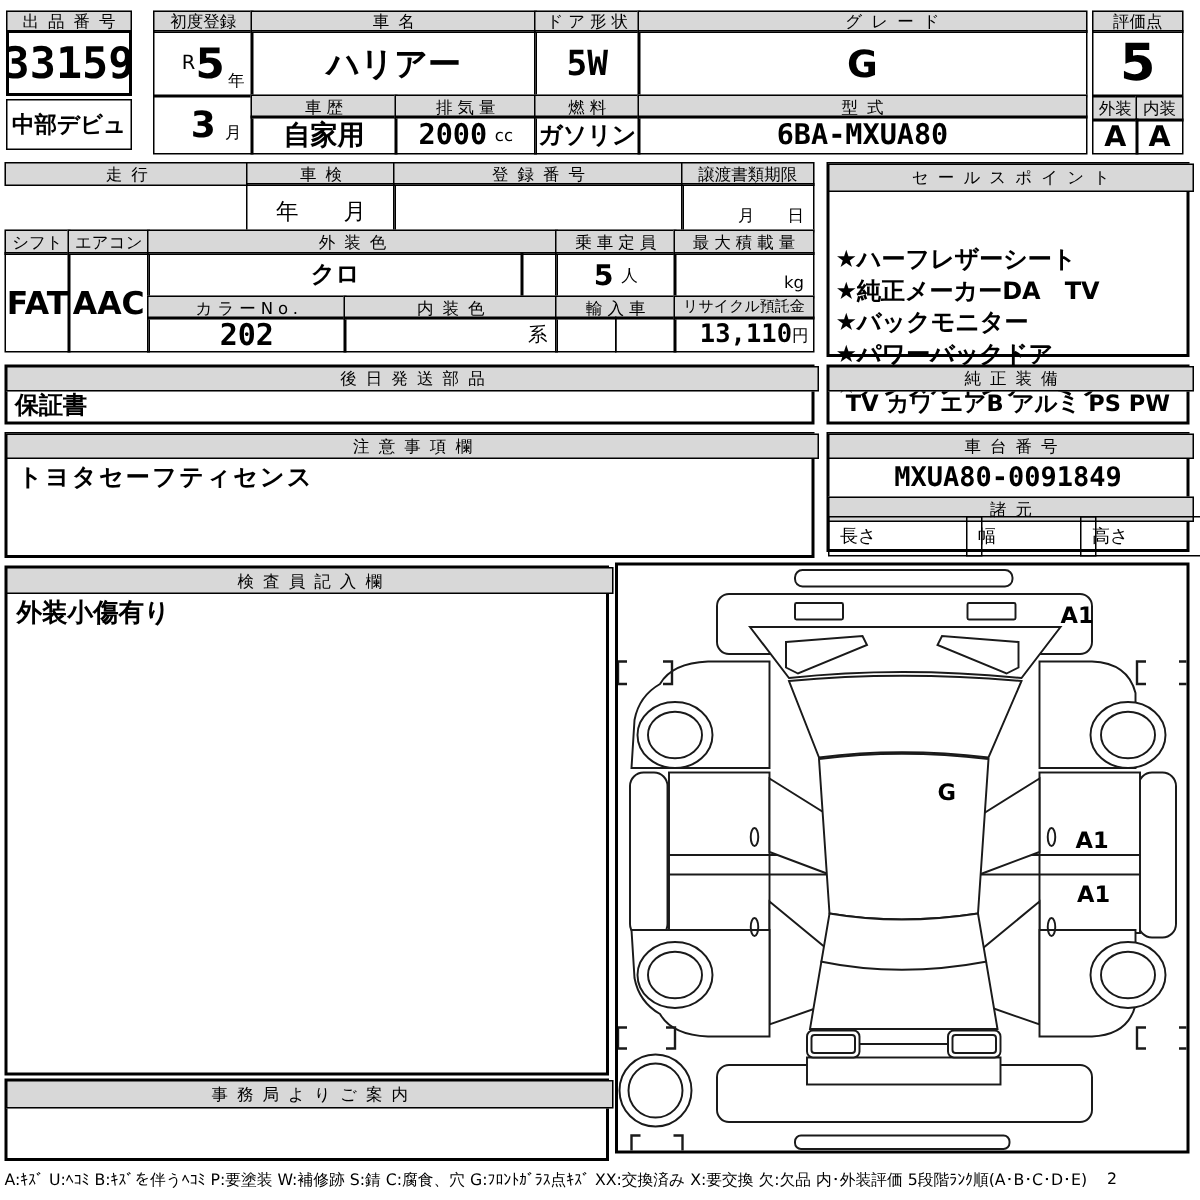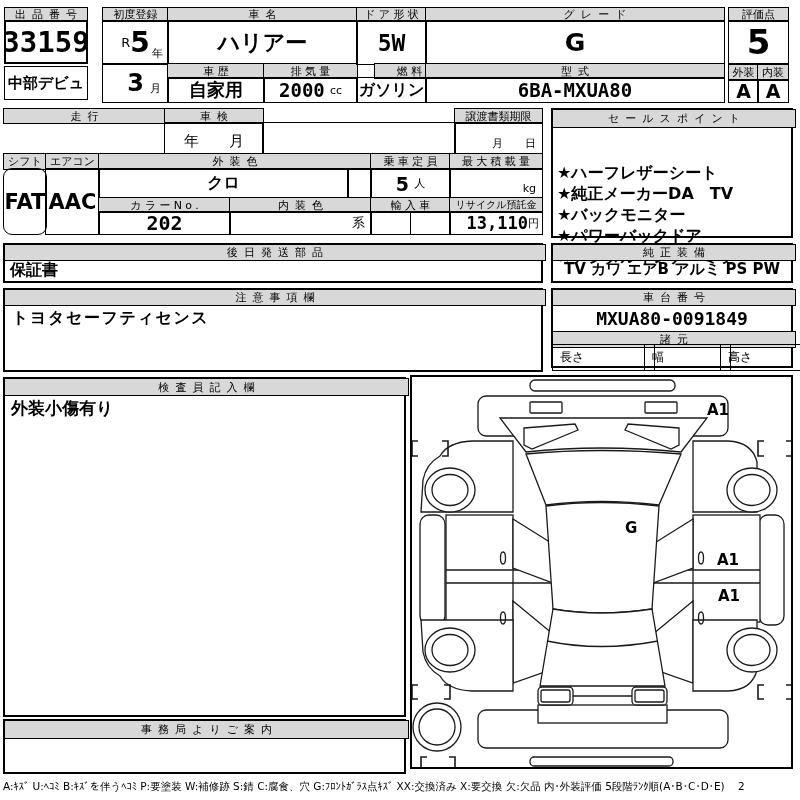--- a/index.html
+++ b/index.html
@@ -43,44 +43,45 @@
   <div class="abs cell w6" style="left:167px;top:20px;width:191px;height:45px;font-size:22px;">ハリアー</div>
   <div class="abs hdr sp2" style="left:167px;top:63px;width:98px;height:16px;">車歴</div>
   <div class="abs cell w6" style="left:167px;top:77px;width:98px;height:26px;font-size:18px;">自家用</div>
   <div class="abs hdr sp2" style="left:263px;top:63px;width:95px;height:16px;">排気量</div>
   <div class="abs cell" style="left:263px;top:77px;width:95px;height:26px;">
     <span class="mono w6" style="font-size:19px;">2000</span>&nbsp;<span class="unit">cc</span>
   </div>
 
   <div class="abs hdr sp2" style="left:356px;top:7px;width:71px;height:15px;">ドア形状</div>
   <div class="abs cell mono w6" style="left:356px;top:20px;width:71px;height:45px;font-size:23px;">5W</div>
-  <div class="abs hdr sp2" style="left:356px;top:63px;width:71px;height:16px;margin-left:18px;">燃料</div>
+  <div class="abs hdr sp2" style="left:356px;top:63px;width:71px;height:16px;">燃料</div>
   <div class="abs cell w6" style="left:356px;top:77px;width:71px;height:26px;font-size:16px;">ガソリン</div>
 
   <div class="abs hdr sp" style="left:425px;top:7px;width:300px;height:15px;padding-left:40px;">グレード</div>
   <div class="abs cell w6" style="left:425px;top:20px;width:300px;height:45px;font-size:25px;">G</div>
   <div class="abs hdr sp" style="left:425px;top:63px;width:300px;height:16px;">型式</div>
   <div class="abs cell mono w6" style="left:425px;top:77px;width:300px;height:26px;font-size:19px;">6BA-MXUA80</div>
 
   <div class="abs hdr" style="left:728px;top:7px;width:61px;height:15px;">評価点</div>
   <div class="abs cell w6" style="left:728px;top:20px;width:61px;height:44px;font-size:34px;">5</div>
   <div class="abs hdr" style="left:728px;top:64px;width:31px;height:17px;">外装</div>
   <div class="abs hdr" style="left:757px;top:64px;width:32px;height:17px;">内装</div>
   <div class="abs cell w6" style="left:728px;top:79px;width:31px;height:24px;font-size:19px;">A</div>
   <div class="abs cell w6" style="left:757px;top:79px;width:32px;height:24px;font-size:19px;">A</div>
 
   <div class="abs hdr sp" style="left:3px;top:108px;width:163px;height:16px;">走行</div>
   <div class="abs hdr sp" style="left:164px;top:108px;width:100px;height:16px;">車検</div>
   <div class="abs cell" style="left:164px;top:122px;width:100px;height:33px;align-items:flex-end;padding-bottom:3px;font-size:15px;">年　　月</div>
+  <div class="abs hdr sp" style="left:262px;top:108px;width:194px;height:16px;">登録番号</div>
   <div class="abs cell" style="left:262px;top:122px;width:194px;height:33px;"></div>
   <div class="abs hdr" style="left:454px;top:108px;width:89px;height:16px;">譲渡書類期限</div>
   <div class="abs cell" style="left:454px;top:122px;width:89px;height:33px;align-items:flex-end;justify-content:flex-end;padding:0 6px 3px 0;font-size:11px;">月　　日</div>
 
   <div class="abs hdr" style="left:3px;top:153px;width:44px;height:17px;">シフト</div>
-  <div class="abs cell w6" style="left:3px;top:168px;width:44px;height:67px;font-size:21px;border-radius:9px;">FAT</div>
+  <div class="abs cell w6" style="left:3px;top:168px;width:44px;height:67px;font-size:21px;">FAT</div>
   <div class="abs hdr" style="left:45px;top:153px;width:55px;height:17px;">エアコン</div>
   <div class="abs cell w6" style="left:45px;top:168px;width:55px;height:67px;font-size:21px;">AAC</div>
 
   <div class="abs hdr sp" style="left:98px;top:153px;width:274px;height:17px;">外装色</div>
   <div class="abs cell w6" style="left:98px;top:168px;width:251px;height:31px;font-size:16px;">クロ</div>
   <div class="abs cell" style="left:347px;top:168px;width:25px;height:31px;"></div>
   <div class="abs hdr sp2" style="left:370px;top:153px;width:81px;height:17px;">乗車定員</div>
   <div class="abs cell" style="left:370px;top:168px;width:81px;height:31px;">
     <span class="w6" style="font-size:19px;">5</span>&nbsp;<span class="unit">人</span>
   </div>

